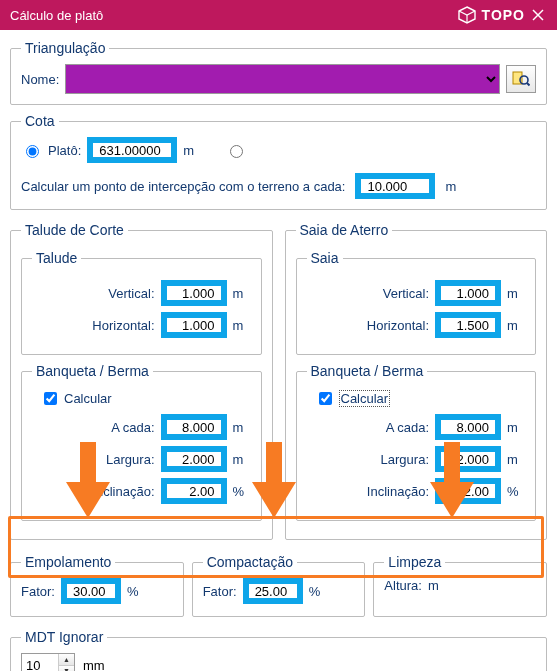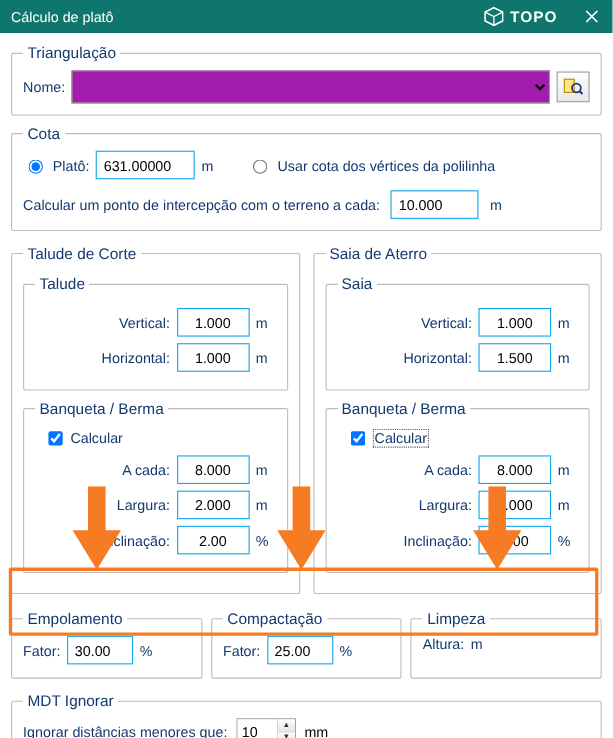--- a/index.html
+++ b/index.html
@@ -8,30 +8,30 @@
     padding: 0;
     font-family: "Segoe UI", Tahoma, sans-serif;
     font-size: 13px;
     background: #fff;
     width: 557px;
     height: 671px;
     overflow: hidden;
     color: #000;
   }
   .titlebar {
-    background: #0f766e;
+    background: #be185d;
     color: #fff;
     height: 30px;
     display: flex;
     align-items: center;
     padding: 0 10px;
     justify-content: space-between;
   }
   .titlebar .left { font-size: 13px; }
-  .titlebar .right { display: flex; align-items: center; gap: 22px; }
+  .titlebar .right { display: flex; align-items: center; gap: 4px; }
   .logo { display: flex; align-items: center; gap: 6px; font-weight: 600; letter-spacing: 1px; font-size: 14px;}
   .logo-hex {
     width: 18px; height: 18px; position: relative;
   }
   .logo-hex svg { display:block; }
   .close-x {
     width: 18px; height: 18px; display:flex; align-items:center; justify-content:center;
     cursor: pointer; font-size: 14px;
   }
   .content {
@@ -45,21 +45,21 @@
     padding: 8px 10px 10px 10px;
   }
   legend {
     padding: 0 4px;
     color: #13396f;
     font-size: 14px;
   }
   .row { display: flex; align-items: center; gap: 6px; }
   label.lbl { color: #13396f; }
   input[type="text"].field, input[type="number"].field {
-    border: 1px solid #0ea5e9;
+    border: 6px solid #0ea5e9;
     padding: 4px 6px;
     height: 26px;
     font-size: 13px;
     background: #fff;
   }
   .field::placeholder { color:#555; }
   select.combo {
     flex: 1;
     height: 28px;
     border: 1px solid #9a9a9a;
@@ -76,21 +76,21 @@
   }
   .radio-row { display:flex; align-items:center; gap:6px; }
   .two-col {
     display:flex; gap:12px;
   }
   .two-col > fieldset { flex:1; }
   .inner-row {
     display:flex; align-items:center; justify-content:flex-end; gap:6px; margin:6px 0;
   }
   .inner-row .lbl { min-width: 76px; text-align:right; }
-  .inner-row input.field { width: 66px; text-align:center; }
+  .inner-row input.field { width: 66px; text-align:right; }
   .unit { width: 18px; color:#13396f; }
   .chk-row { display:flex; align-items:center; gap:4px; margin:2px 0 6px 8px; }
   .chk-row label { color:#13396f; }
   .triple {
     display:flex; gap:8px; position:relative;
   }
   .triple fieldset { flex:1; padding:8px 10px 12px 10px; }
   .triple .pair { display:flex; align-items:center; gap:6px; }
   .triple input.field { width:60px; }
   .highlight-box {
@@ -174,21 +174,20 @@
     <legend>Cota</legend>
     <div class="row" style="gap:24px;">
       <div class="radio-row">
         <input type="radio" name="cota" checked="" style="">
         <label class="lbl">Platô:</label>
         <input type="text" class="field" style="width: 90px;" value="631.00000">
         <span class="unit">m</span>
       </div>
       <div class="radio-row">
         <input type="radio" name="cota" style="">
-        <label class="lbl">Usar cota dos vértices da polilinha</label>
       </div>
     </div>
     <div class="row" style="margin-top:10px; gap:10px;align-items:center;">
       <label class="lbl">Calcular um ponto de intercepção com o terreno a cada:</label>
       <input type="text" class="field" style="width: 80px;" value="10.000">
       <span class="unit">m</span>
     </div>
   </fieldset>
 
   <div class="two-col">
@@ -312,21 +311,20 @@
   </div>
   <div class="arrow" style="left:430px; top:412px;">
     <svg viewBox="0 0 44 76" width="44" height="76">
         <path d="M14 0 H30 V40 H44 L22 76 L0 40 H14 Z" fill="#f77b23"></path>
       </svg>
   </div>
 
   <fieldset>
     <legend>MDT Ignorar</legend>
     <div class="mdt-row">
-      <label class="lbl">Ignorar distâncias menores que:</label>
       <span class="spinner">
         <input type="text" value="10" style="">
         <span class="btns">
           <div>▲</div>
           <div>▼</div>
         </span>
       </span>
       <span class="lbl">mm</span>
     </div>
   </fieldset>

